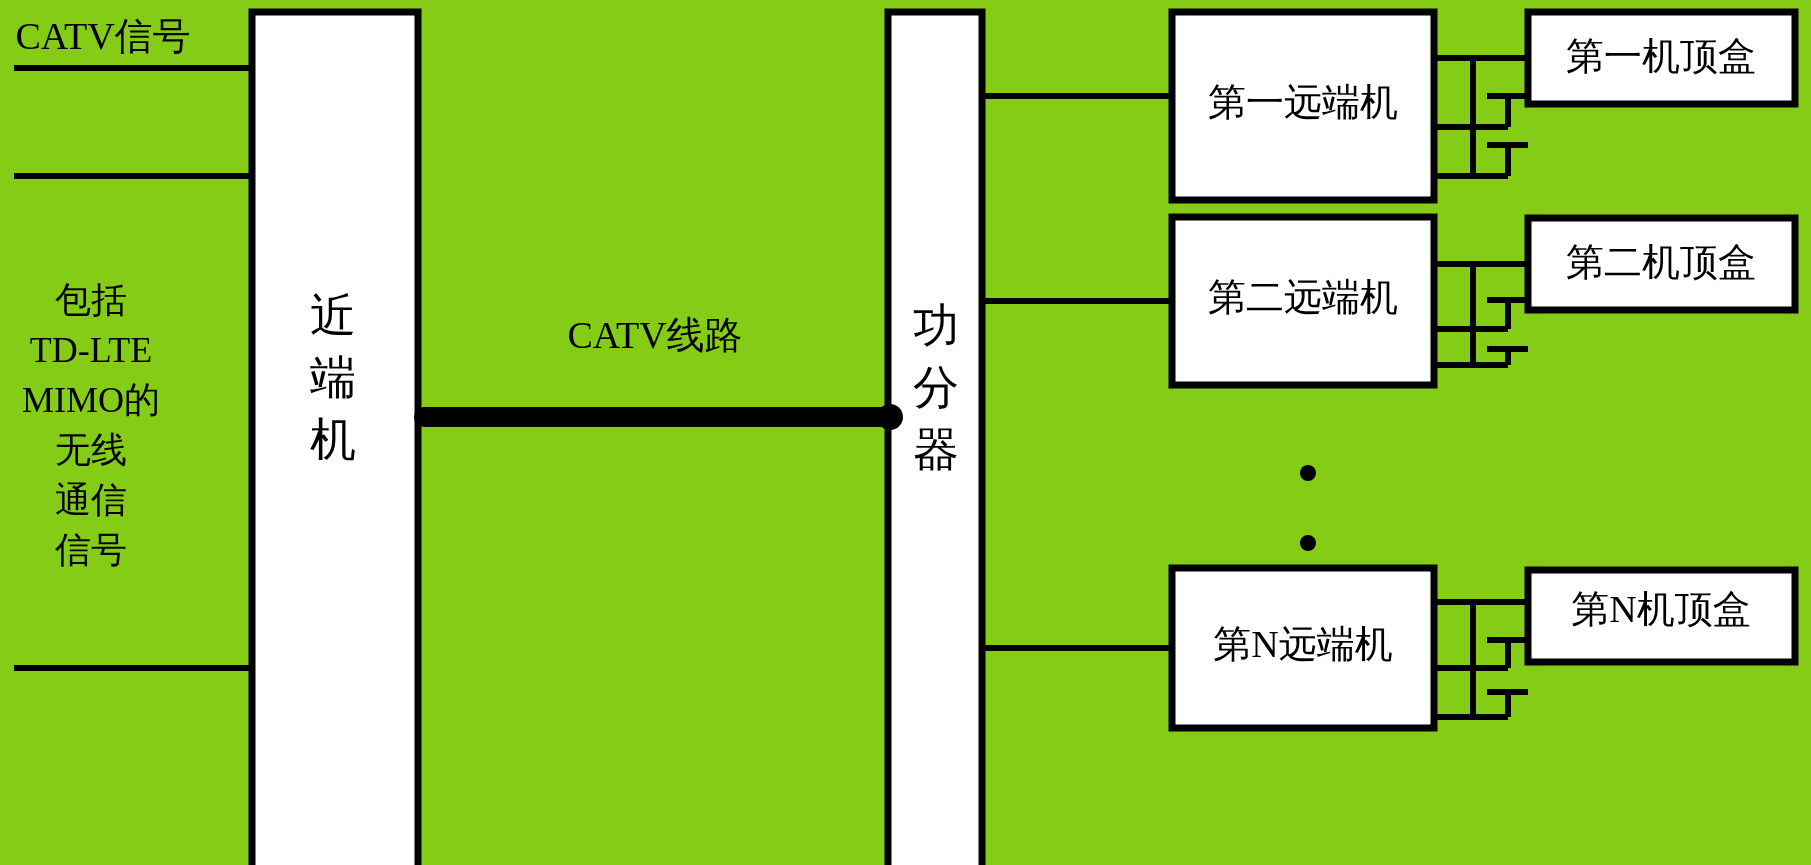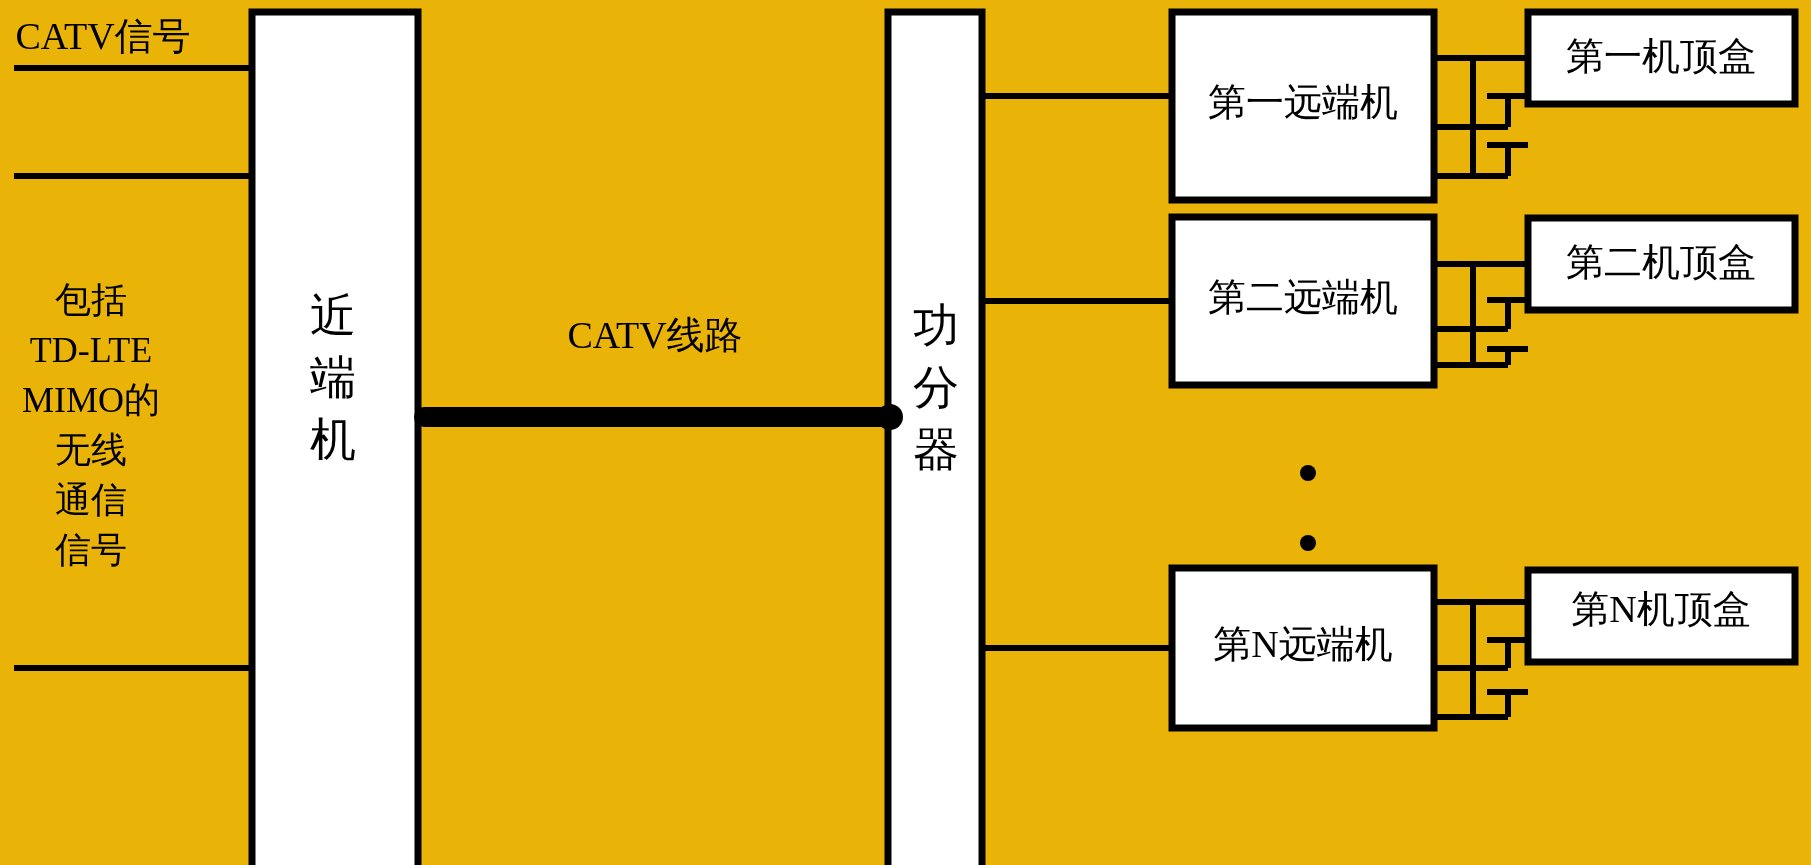--- a/index.html
+++ b/index.html
@@ -7,21 +7,21 @@
     padding: 0;
     background: #ffffff;
   }
   body {
     font-family: "Liberation Serif", "DejaVu Serif", serif;
   }
   #diagram-root {
     position: relative;
     width: 1811px;
     height: 865px;
-    background: #eab308;
+    background: #84cc16;
     overflow: hidden;
   }
   svg.diagram-canvas {
     position: absolute;
     top: 0;
     left: 0;
     width: 1811px;
     height: 865px;
     display: block;
   }

